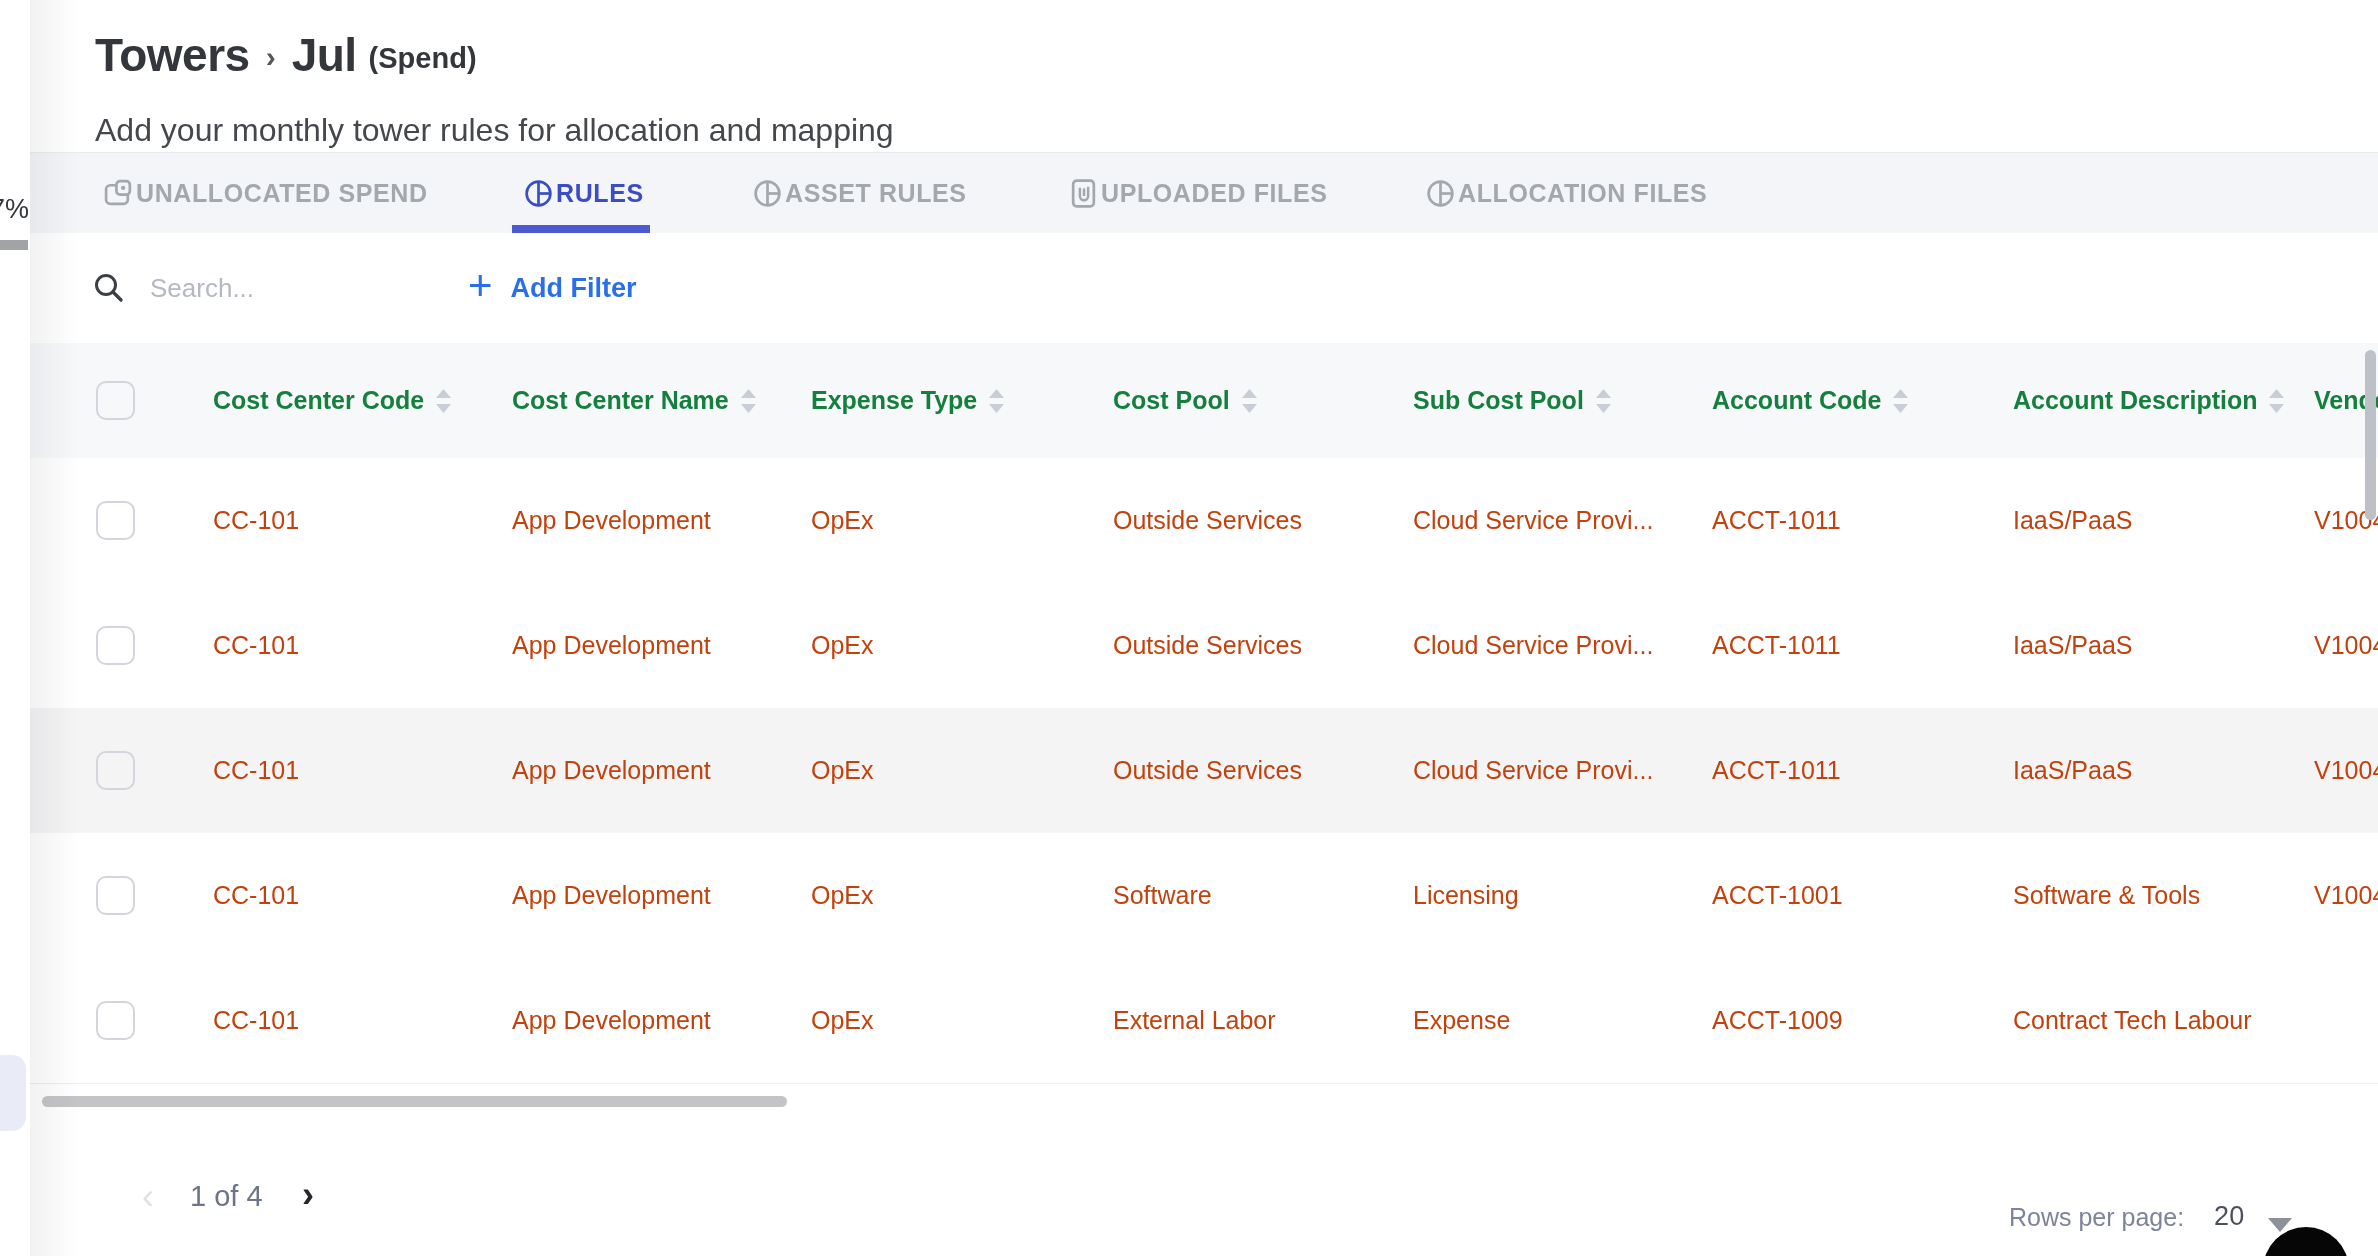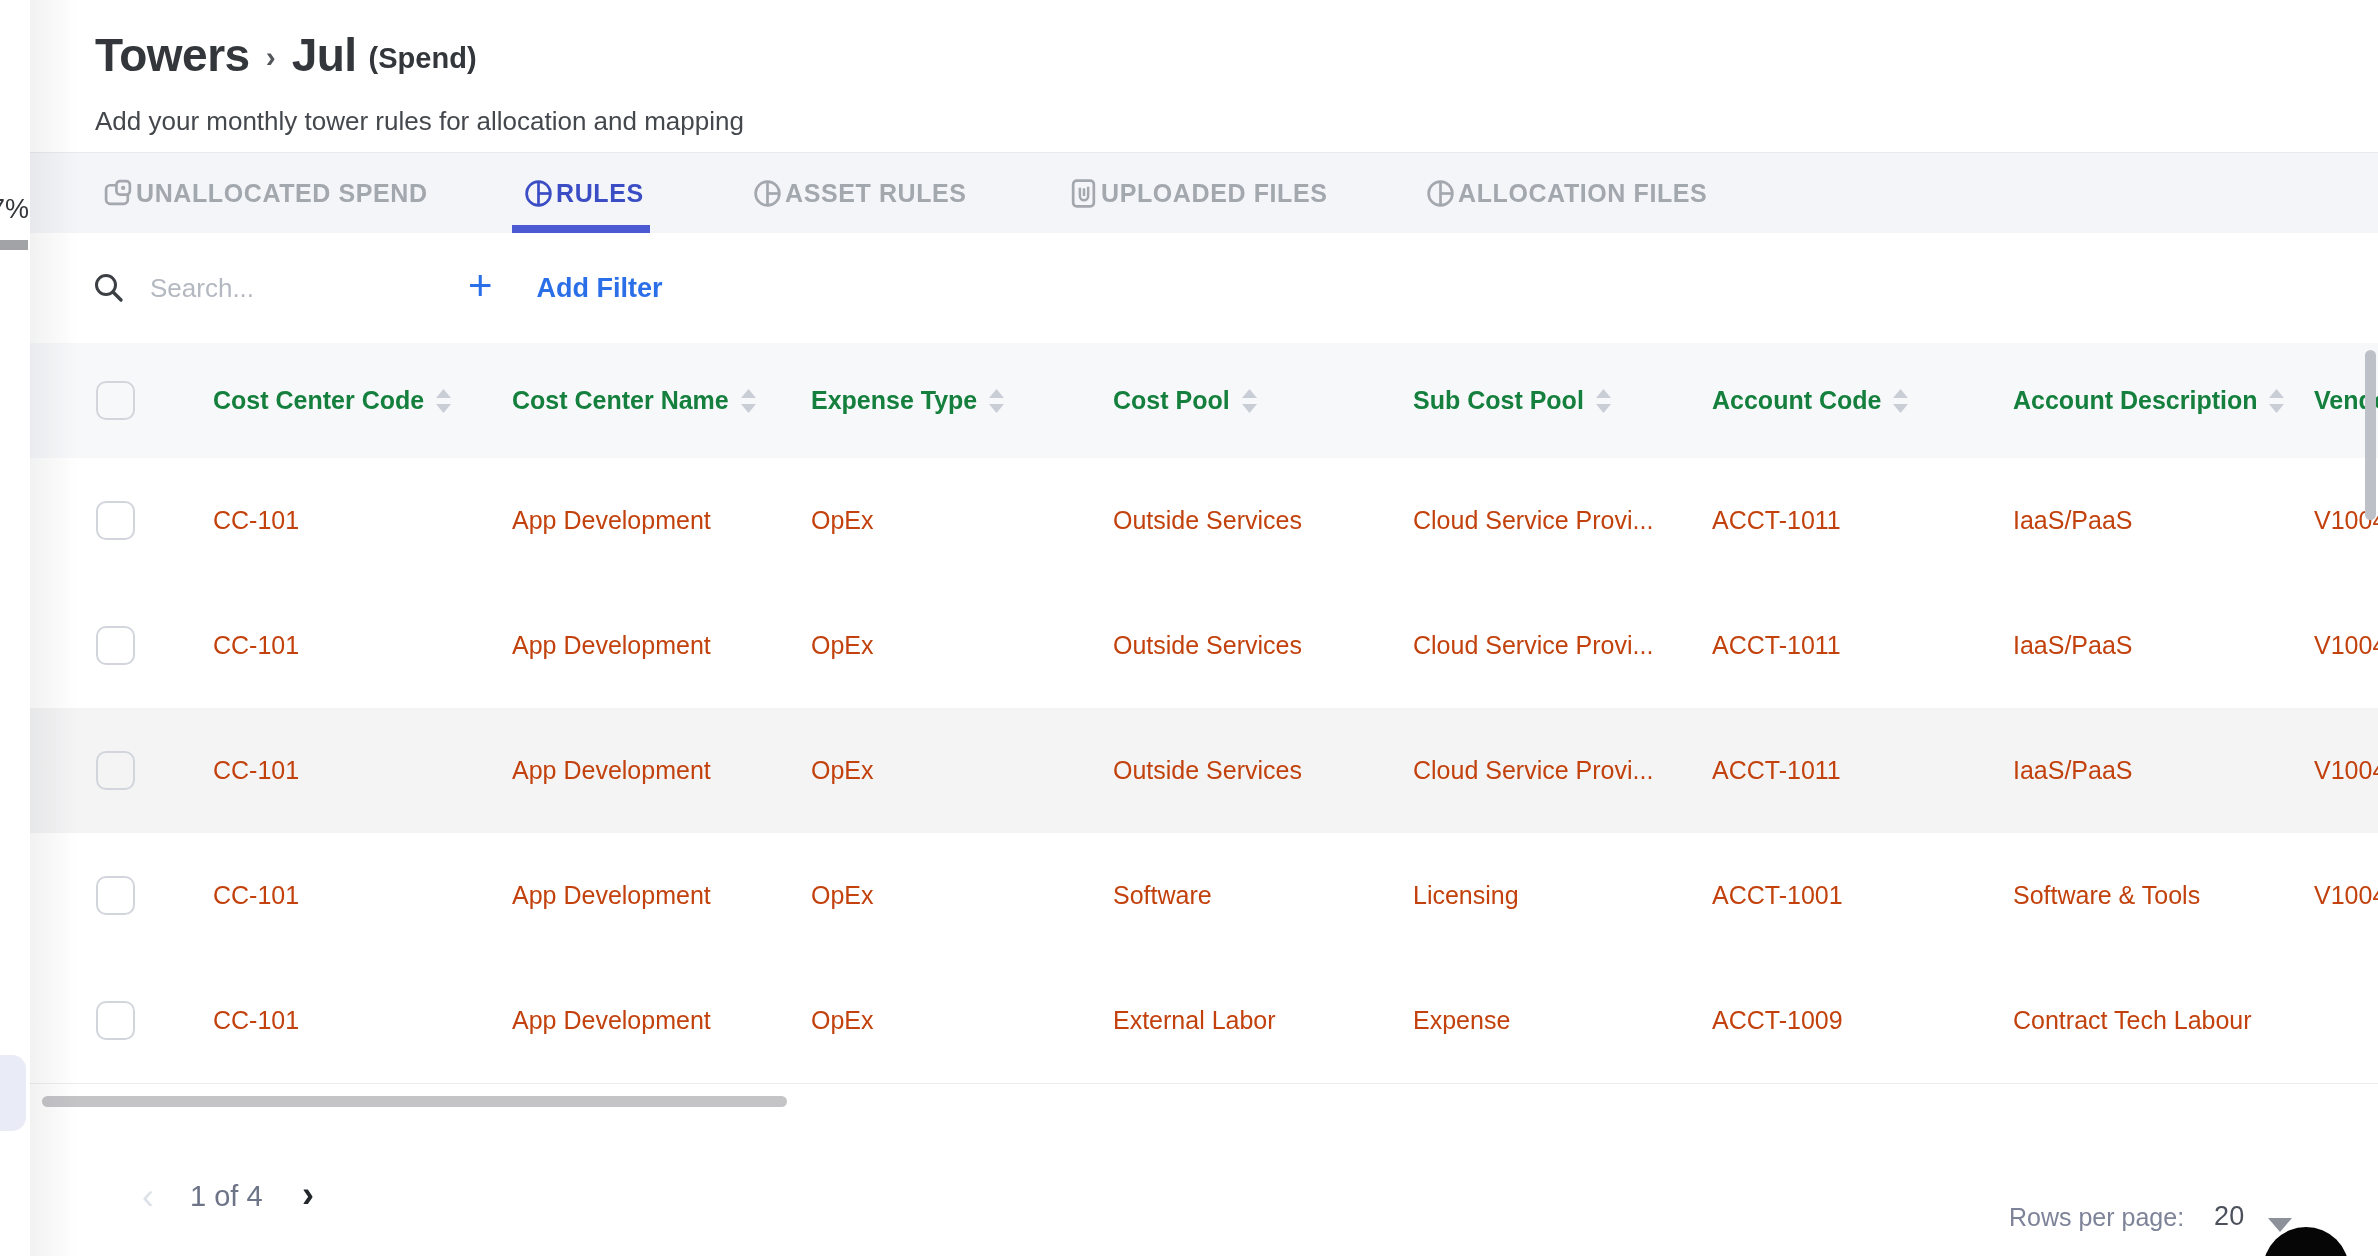--- a/index.html
+++ b/index.html
@@ -13,38 +13,38 @@
   .sidebar-navitem{position:absolute;left:-18px;top:1055px;width:44px;height:76px;background:#e9ecf6;border-radius:14px;}
   .edge-shadow{position:absolute;left:30px;top:0;width:48px;height:100%;z-index:9;pointer-events:none;
        background:linear-gradient(to right,rgba(60,64,70,0.07),rgba(60,64,70,0));}
 
   
   .page-header{position:absolute;left:95px;top:28px;}
   .title-line{display:flex;align-items:center;white-space:nowrap;}
   .title-main{font-size:46px;font-weight:bold;letter-spacing:-0.5px;color:#33373c;}
   .title-sep{font-size:30px;color:#53575c;font-weight:bold;margin:4px 16px 0 16px;}
   .title-suffix{font-size:29px;font-weight:bold;color:#33373c;margin:6px 4px 0 12px;}
-  .subtitle{margin-top:24px;font-size:26px;color:#44484d;}
+  .subtitle{margin-top:30px;font-size:32px;color:#44484d;}
 
   
   .tabbar{position:absolute;left:30px;right:0;top:152px;height:81px;background:#f4f5f9;border-top:1px solid #e9eaef;}
   .tab{position:absolute;top:0;height:100%;display:flex;align-items:center;gap:2px;
        font-size:25px;font-weight:bold;letter-spacing:0.6px;color:#a3a7ae;white-space:nowrap;cursor:pointer;}
   .tab.active{color:#3b4dc4;}
   .tab svg{flex:0 0 auto;}
   .tab-underline{position:absolute;left:482px;bottom:0;width:138px;height:9px;background:#4b59d2;}
 
   
   .toolbar{position:absolute;left:30px;right:0;top:233px;height:110px;background:#fff;}
   .search-wrap{position:absolute;left:62px;top:0;height:110px;display:flex;align-items:center;gap:22px;}
   .search-input{border:none;outline:none;font-size:26px;width:300px;color:#33373c;font-family:"Liberation Sans",sans-serif;background:transparent;}
   .search-input::placeholder{color:#b4b8c0;}
   .add-filter{position:absolute;left:438px;top:0;height:110px;display:flex;align-items:center;gap:18px;cursor:pointer;}
   .add-filter .plus{font-size:42px;font-weight:400;color:#2a6fe8;line-height:1;margin-top:-4px;}
-  .add-filter .af-label{font-size:27px;font-weight:bold;color:#2a6fe8;margin-left:26px;}
+  .add-filter .af-label{font-size:27px;font-weight:bold;color:#2a6fe8;}
 
   
   .thead{position:absolute;left:30px;right:0;top:343px;height:115px;background:#f7f8fa;display:flex;align-items:center;white-space:nowrap;}
   .trow{position:absolute;left:30px;right:0;height:125px;display:flex;align-items:center;background:#fff;
         border-bottom:1px solid #ededf0;white-space:nowrap;}
   .trow.highlight{background:#f4f4f5;}
   .cell-check{width:183px;padding-left:66px;box-sizing:border-box;flex:0 0 auto;display:flex;align-items:center;}
   .checkbox{width:35px;height:35px;border:2px solid #d2d6dc;border-radius:10px;background:transparent;cursor:pointer;}
   .c0{width:299px}.c1{width:299px}.c2{width:302px}.c3{width:300px}.c4{width:299px}.c5{width:301px}.c6{width:301px}
   .c7{width:250px}

